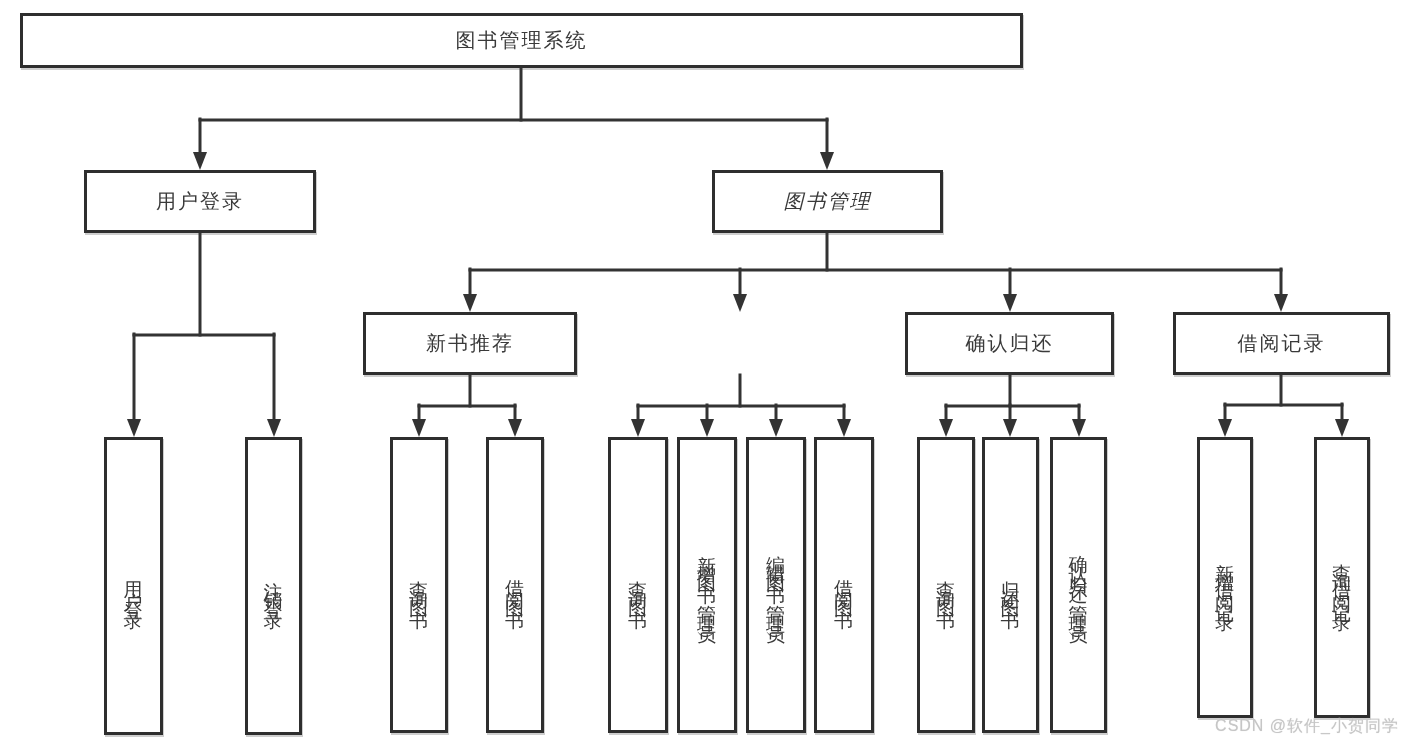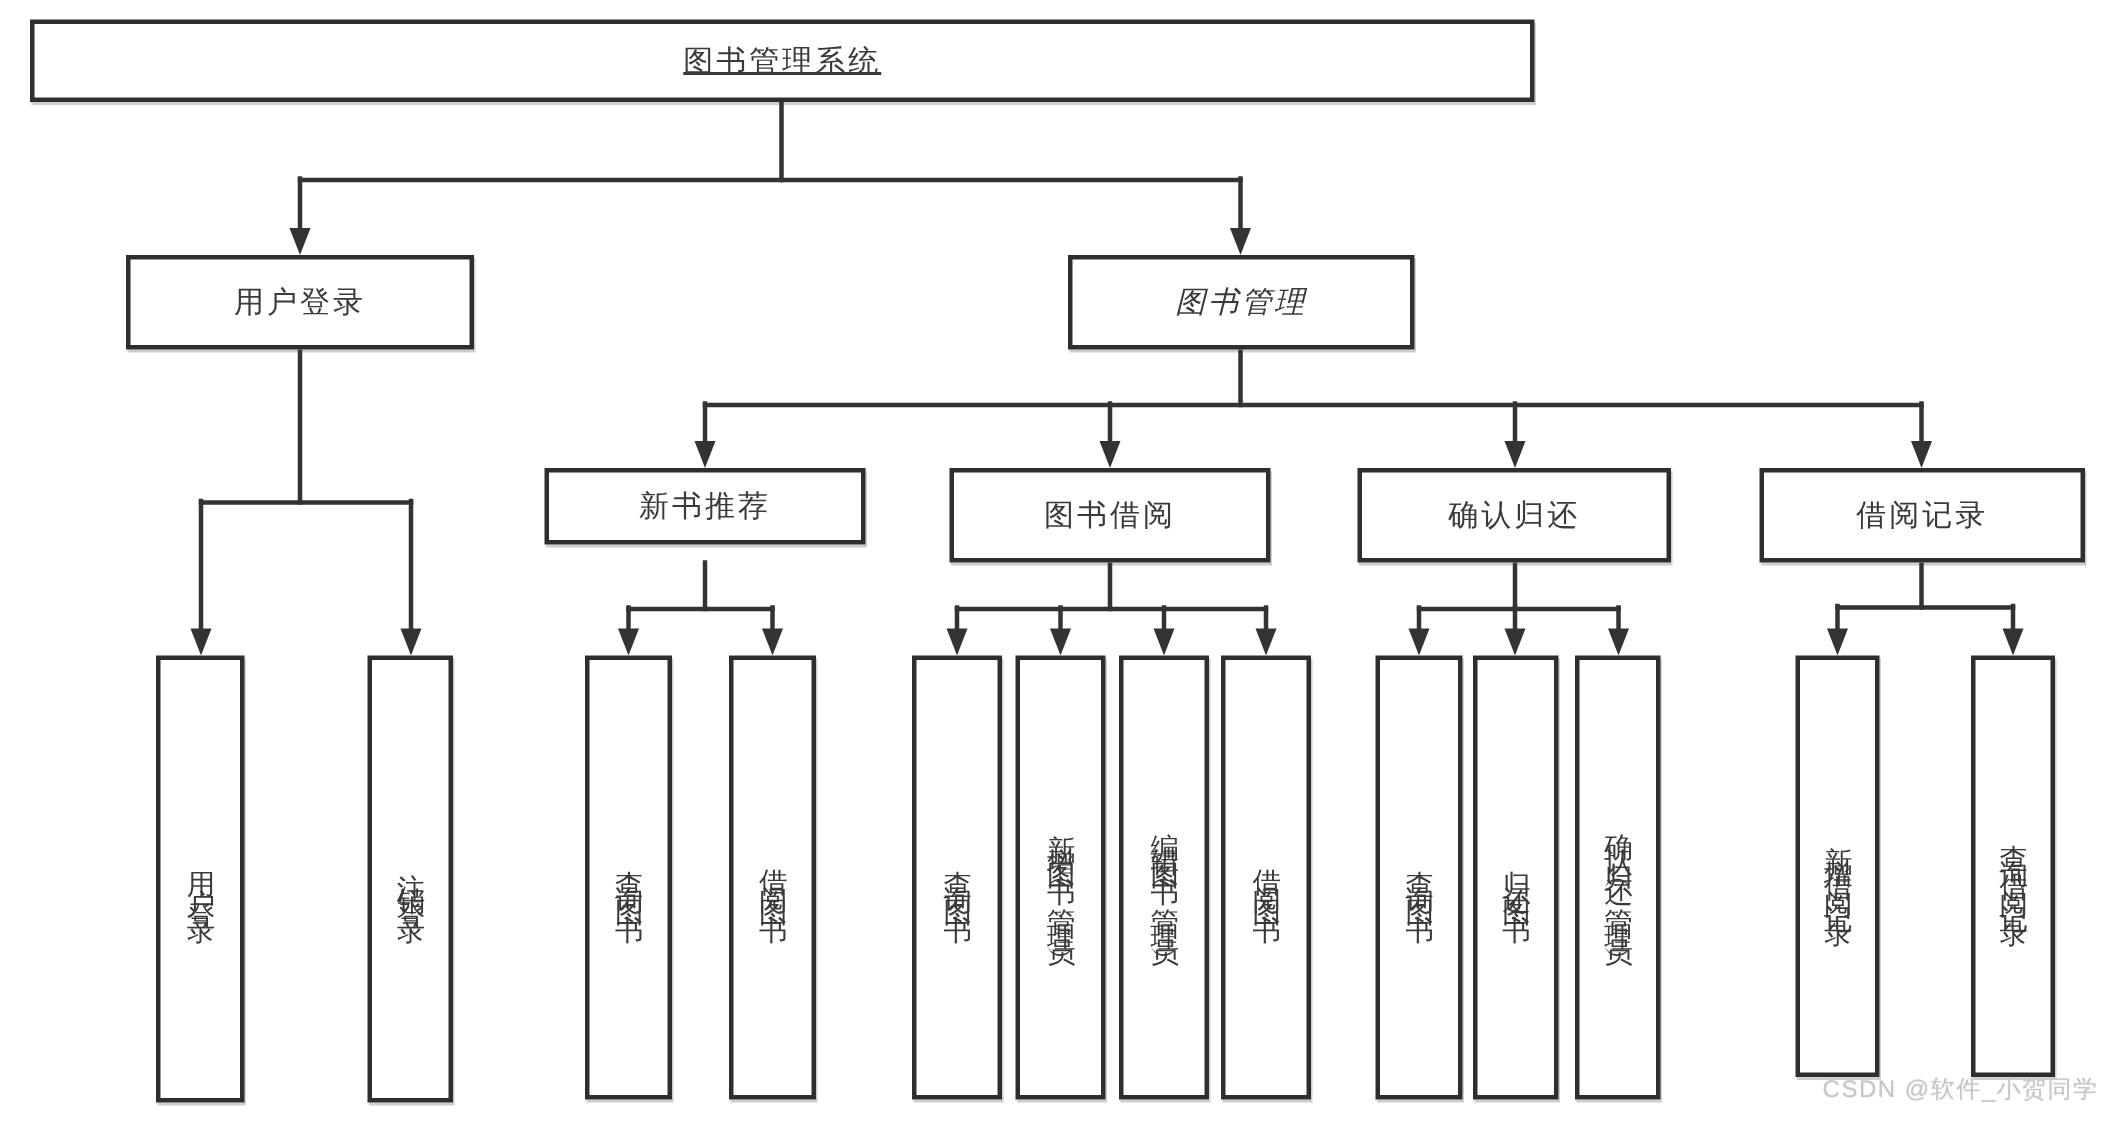--- a/index.html
+++ b/index.html
@@ -35,24 +35,24 @@
     white-space: nowrap;
   }
   .vlabel {
     writing-mode: vertical-rl;
     font-size: 19px;
     letter-spacing: 10px;
     line-height: 1;
     white-space: nowrap;
   }
   
-  .n-root  { left: 20px;   top: 13px;  width: 1003px; height: 55px; text-decoration: underline; }
+  .n-root  { left: 20px;   top: 13px;  width: 1003px; height: 55px; }
   .n-login { left: 84px;   top: 170px; width: 232px;  height: 63px; }
   .n-mgmt  { left: 712px;  top: 170px; width: 231px;  height: 63px; font-style: italic; }
-  .n-l3a   { left: 363px;  top: 312px; width: 214px;  height: 51px; }
+  .n-l3a   { left: 363px;  top: 312px; width: 214px;  height: 63px; }
   .n-l3b   { left: 633px;  top: 312px; width: 214px;  height: 63px; }
   .n-l3c   { left: 905px;  top: 312px; width: 209px;  height: 63px; }
   .n-l3d   { left: 1173px; top: 312px; width: 217px;  height: 63px; }
   .leaf    { top: 437px; height: 298px; }
   .f-g1a { left: 104px;  width: 59px; }
   .f-g1b { left: 245px;  width: 57px; }
   .f-g2a { left: 390px;  width: 58px; height: 296px; }
   .f-g2b { left: 486px;  width: 58px; height: 296px; }
   .f-g3a { left: 608px;  width: 60px; height: 296px; }
   .f-g3b { left: 677px;  width: 60px; height: 296px; }
@@ -153,23 +153,20 @@
   <div class="box n-login">
     <span class="hlabel">用户登录</span>
   </div>
   <div class="box n-mgmt">
     <span class="hlabel">图书管理</span>
   </div>
 
   <div class="box n-l3a">
     <span class="hlabel">新书推荐</span>
   </div>
-  <div class="box n-l3b">
-    <span class="hlabel">图书借阅</span>
-  </div>
   <div class="box n-l3c">
     <span class="hlabel">确认归还</span>
   </div>
   <div class="box n-l3d">
     <span class="hlabel">借阅记录</span>
   </div>
 
   <div class="box leaf f-g1a">
     <span class="vlabel">用户登录</span>
   </div>

